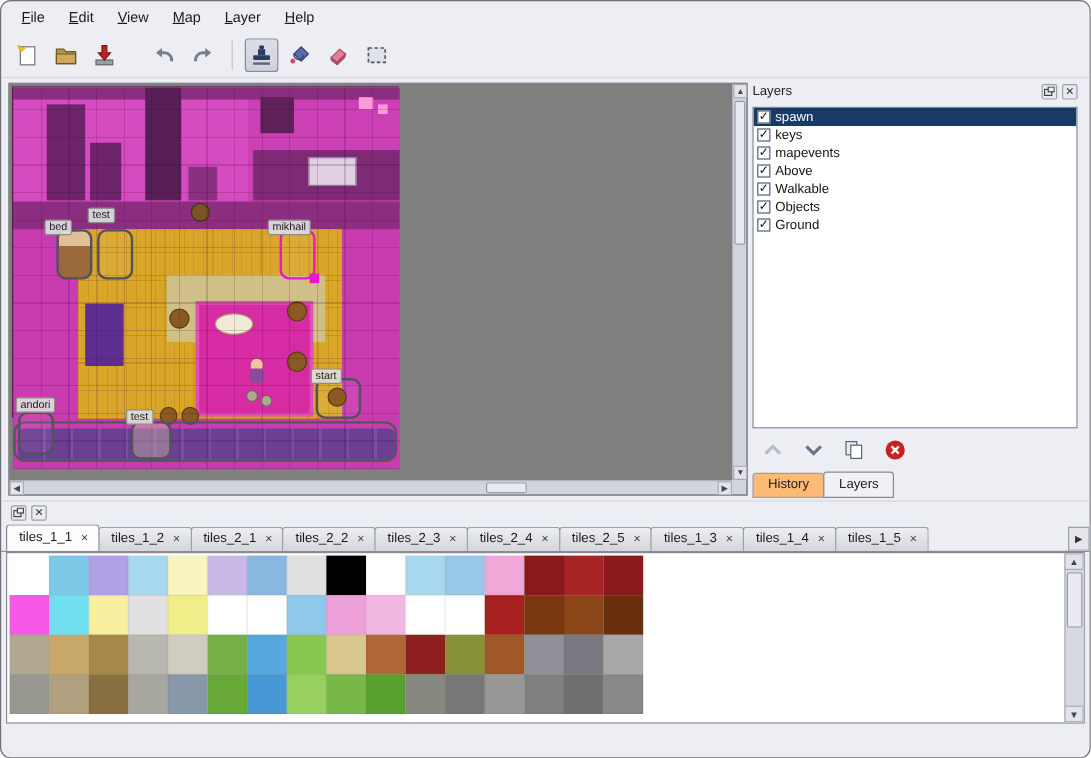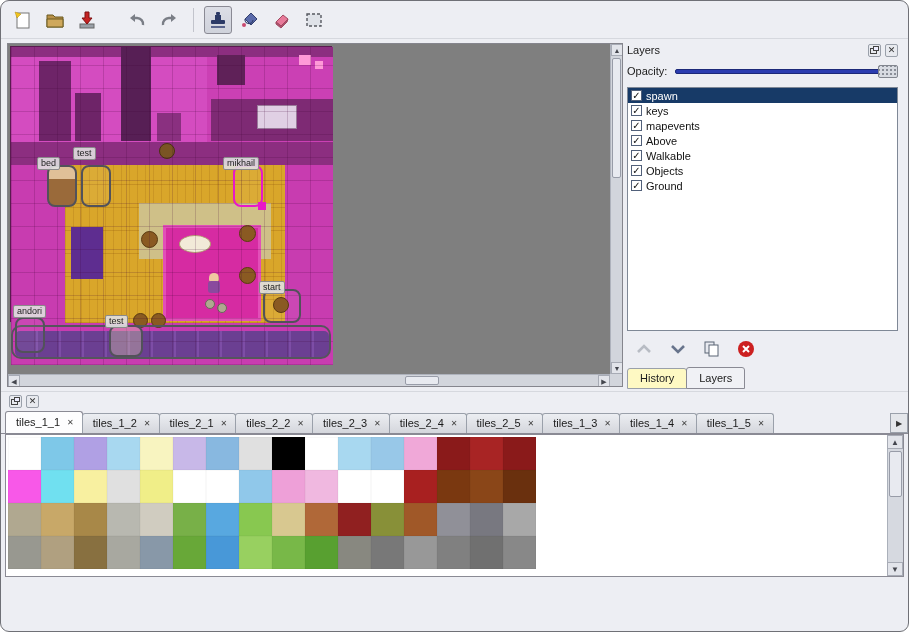--- a/index.html
+++ b/index.html
@@ -46,21 +46,21 @@
   .slider-handle { position:absolute; right:0; top:1px; width:20px; height:13px; background:#d8dbe2; border:1px solid #82868f; border-radius:2px;
     background-image:radial-gradient(#8a8e98 0.8px, transparent 0.9px); background-size:4px 4px; background-position:2px 2px; }
   .layer-list { flex:1; margin:4px 4px 2px 4px; background:#ffffff; border:1px solid #7f8896; overflow:hidden; }
   .layer-row { height:15px; display:flex; align-items:center; gap:4px; padding-left:3px; font-size:11px; color:#111; }
   .layer-row.selected { background:#173a67; color:#ffffff; }
   .checkbox { width:11px; height:11px; background:#ffffff; border:1px solid #4c central5a72; }
   .checkbox { width:11px; height:11px; background:#fff; border:1px solid #51607a; font-size:10px; line-height:9px; text-align:center; color:#101010; }
   .layer-btns { height:32px; display:flex; align-items:center; gap:12px; padding-left:10px; }
   .lbtn { width:22px; height:22px; display:flex; align-items:center; justify-content:center; }
   .dock-tabs { height:24px; display:flex; align-items:flex-end; padding-left:4px; gap:0; }
-  .dtab { font-size:11px; padding:3px 12px 4px 12px; border:1px solid #9aa0aa; background:#fef9c3; color:#202020; border-radius:3px 3px 0 0; margin-right:-1px; }
+  .dtab { font-size:11px; padding:3px 12px 4px 12px; border:1px solid #9aa0aa; background:#fdba74; color:#202020; border-radius:3px 3px 0 0; margin-right:-1px; }
   .dtab.active { background:#f0f1f5; border-color:#8a8a94; position:relative; padding-top:4px; }
   
   .bottom-dock { height:190px; display:flex; flex-direction:column; border-top:1px solid #d6d8de; }
   .ts-tabbar { position:relative; height:24px; display:flex; align-items:flex-end; padding-left:4px; border-bottom:1px solid #8a8a94; overflow:hidden; margin-right:0; }
   .ts-tab { flex-shrink:0; display:inline-flex; align-items:center; gap:7px; font-size:11px; color:#1a1a1a; padding:3px 8px 4px 10px; border:1px solid #9aa0aa; border-bottom:none; background:linear-gradient(#eceef2,#d4d6dc); border-radius:3px 3px 0 0; margin-right:-1px; height:20px; }
   .ts-tab.active { background:#fdfdfe; border-color:#8a8a94; height:22px; }
   .ts-tab-close { font-size:8px; color:#444; }
   .ts-scrollbtn { position:absolute; right:0; top:3px; bottom:0; width:18px; background:#e4e6ea; border:1px solid #9aa0aa; font-size:8px; color:#333; display:flex; align-items:center; justify-content:center; }
   .ts-content { position:relative; flex:1; margin:0 4px 4px 4px; background:#ffffff; border:1px solid #8a8a94; overflow:hidden; }
   #tileset-grid { position:absolute; left:2px; top:2px; display:grid; grid-template-columns:repeat(16,33px); grid-auto-rows:33px; }
@@ -71,20 +71,28 @@
   .statusbar { height:26px; border-top:1px solid #c2c4cc; display:flex; align-items:center; justify-content:flex-end; padding-right:26px; position:relative; }
   .zoom-text { font-size:12px; color:#111; }
   .grip { position:absolute; right:3px; bottom:3px; width:13px; height:13px;
     background:repeating-linear-gradient(135deg, #a8acb6 0 1.5px, transparent 1.5px 4.5px); }
 </style>
 </head>
 <body>
 
 <div id="window">
 
+  <div class="menubar">
+      <div class="menu-item"><u>F</u>ile</div>
+      <div class="menu-item"><u>E</u>dit</div>
+      <div class="menu-item"><u>V</u>iew</div>
+      <div class="menu-item"><u>M</u>ap</div>
+      <div class="menu-item"><u>L</u>ayer</div>
+      <div class="menu-item"><u>H</u>elp</div>
+    </div>
 
   <div class="toolbar">
     <div class="tbtn">
       <svg width="22" height="22">
         <rect x="5" y="4" width="12" height="15" fill="#ffffff" stroke="#777"></rect>
         <polygon points="3,3 9,5 5,9" fill="#f2c51d" stroke="#b08a10" stroke-width="0.5"></polygon>
       </svg>
     </div>
     <div class="tbtn">
       <svg width="22" height="22">
@@ -211,27 +219,20 @@
       <div class="dock-titlebar">
         <span class="dock-title">Layers</span>
         <span class="dock-btn">
           <svg width="9" height="9">
             <rect x="0.5" y="2.5" width="6" height="5" fill="none" stroke="#444"></rect>
             <rect x="3.5" y="0.5" width="5" height="4" fill="#eef" stroke="#444"></rect>
           </svg>
         </span>
         <span class="dock-btn">✕</span>
       </div>
-      <div class="opacity-row">
-        <span class="opacity-label">Opacity:</span>
-        <div class="slider">
-          <div class="slider-track"></div>
-          <div class="slider-handle"></div>
-        </div>
-      </div>
       <div class="layer-list">
           <div class="layer-row selected">
             <span class="checkbox">✓</span>
             <span class="layer-name">spawn</span>
           </div>
           <div class="layer-row">
             <span class="checkbox">✓</span>
             <span class="layer-name">keys</span>
           </div>
           <div class="layer-row">

